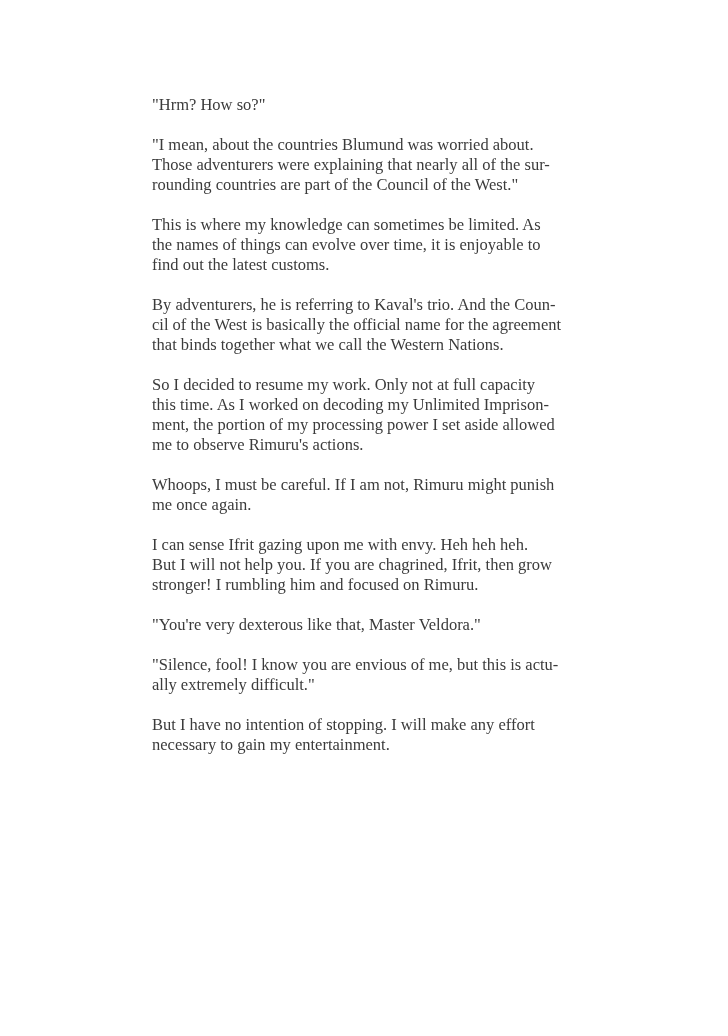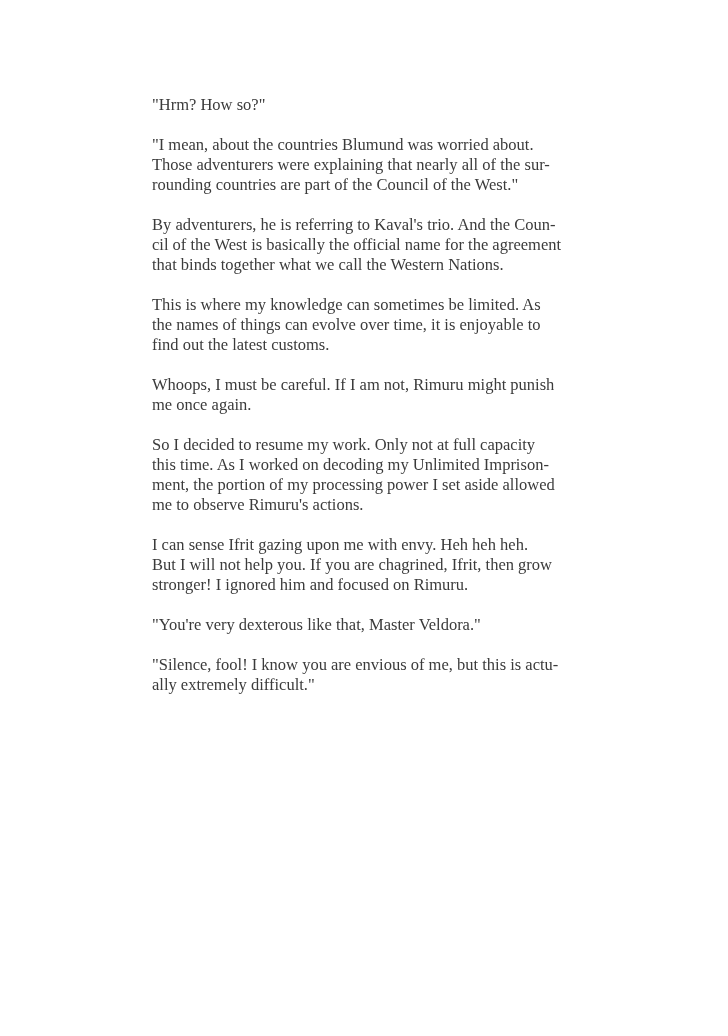--- a/index.html
+++ b/index.html
@@ -33,32 +33,34 @@
 </style>
 </head>
 <body>
 
 <div class="scan-page">
   <div class="text-block">
     <p>"Hrm? How so?"</p>
     <p>"I mean, about the countries Blumund was worried about.
 Those adventurers were explaining that nearly all of the sur-
 rounding countries are part of the Council of the West."</p>
+    <p>This is where my knowledge can sometimes be limited. As
+the names of things can evolve over time, it is enjoyable to
+find out the latest customs.</p>
     <p>By adventurers, he is referring to Kaval's trio. And the Coun-
 cil of the West is basically the official name for the agreement
 that binds together what we call the Western Nations.</p>
-    <p>This is where my knowledge can sometimes be limited. As
-the names of things can evolve over time, it is enjoyable to
-find out the latest customs.</p>
-    <p>Whoops, I must be careful. If I am not, Rimuru might punish
-me once again.</p>
     <p>So I decided to resume my work. Only not at full capacity
 this time. As I worked on decoding my Unlimited Imprison-
 ment, the portion of my processing power I set aside allowed
 me to observe Rimuru's actions.</p>
+    <p>Whoops, I must be careful. If I am not, Rimuru might punish
+me once again.</p>
     <p>I can sense Ifrit gazing upon me with envy. Heh heh heh.
 But I will not help you. If you are chagrined, Ifrit, then grow
-stronger! I ignored him and focused on Rimuru.</p>
+stronger! I rumbling him and focused on Rimuru.</p>
     <p>"You're very dexterous like that, Master Veldora."</p>
     <p>"Silence, fool! I know you are envious of me, but this is actu-
 ally extremely difficult."</p>
+    <p>But I have no intention of stopping. I will make any effort
+necessary to gain my entertainment.</p>
   </div>
 </div>
 
 </body></html>

